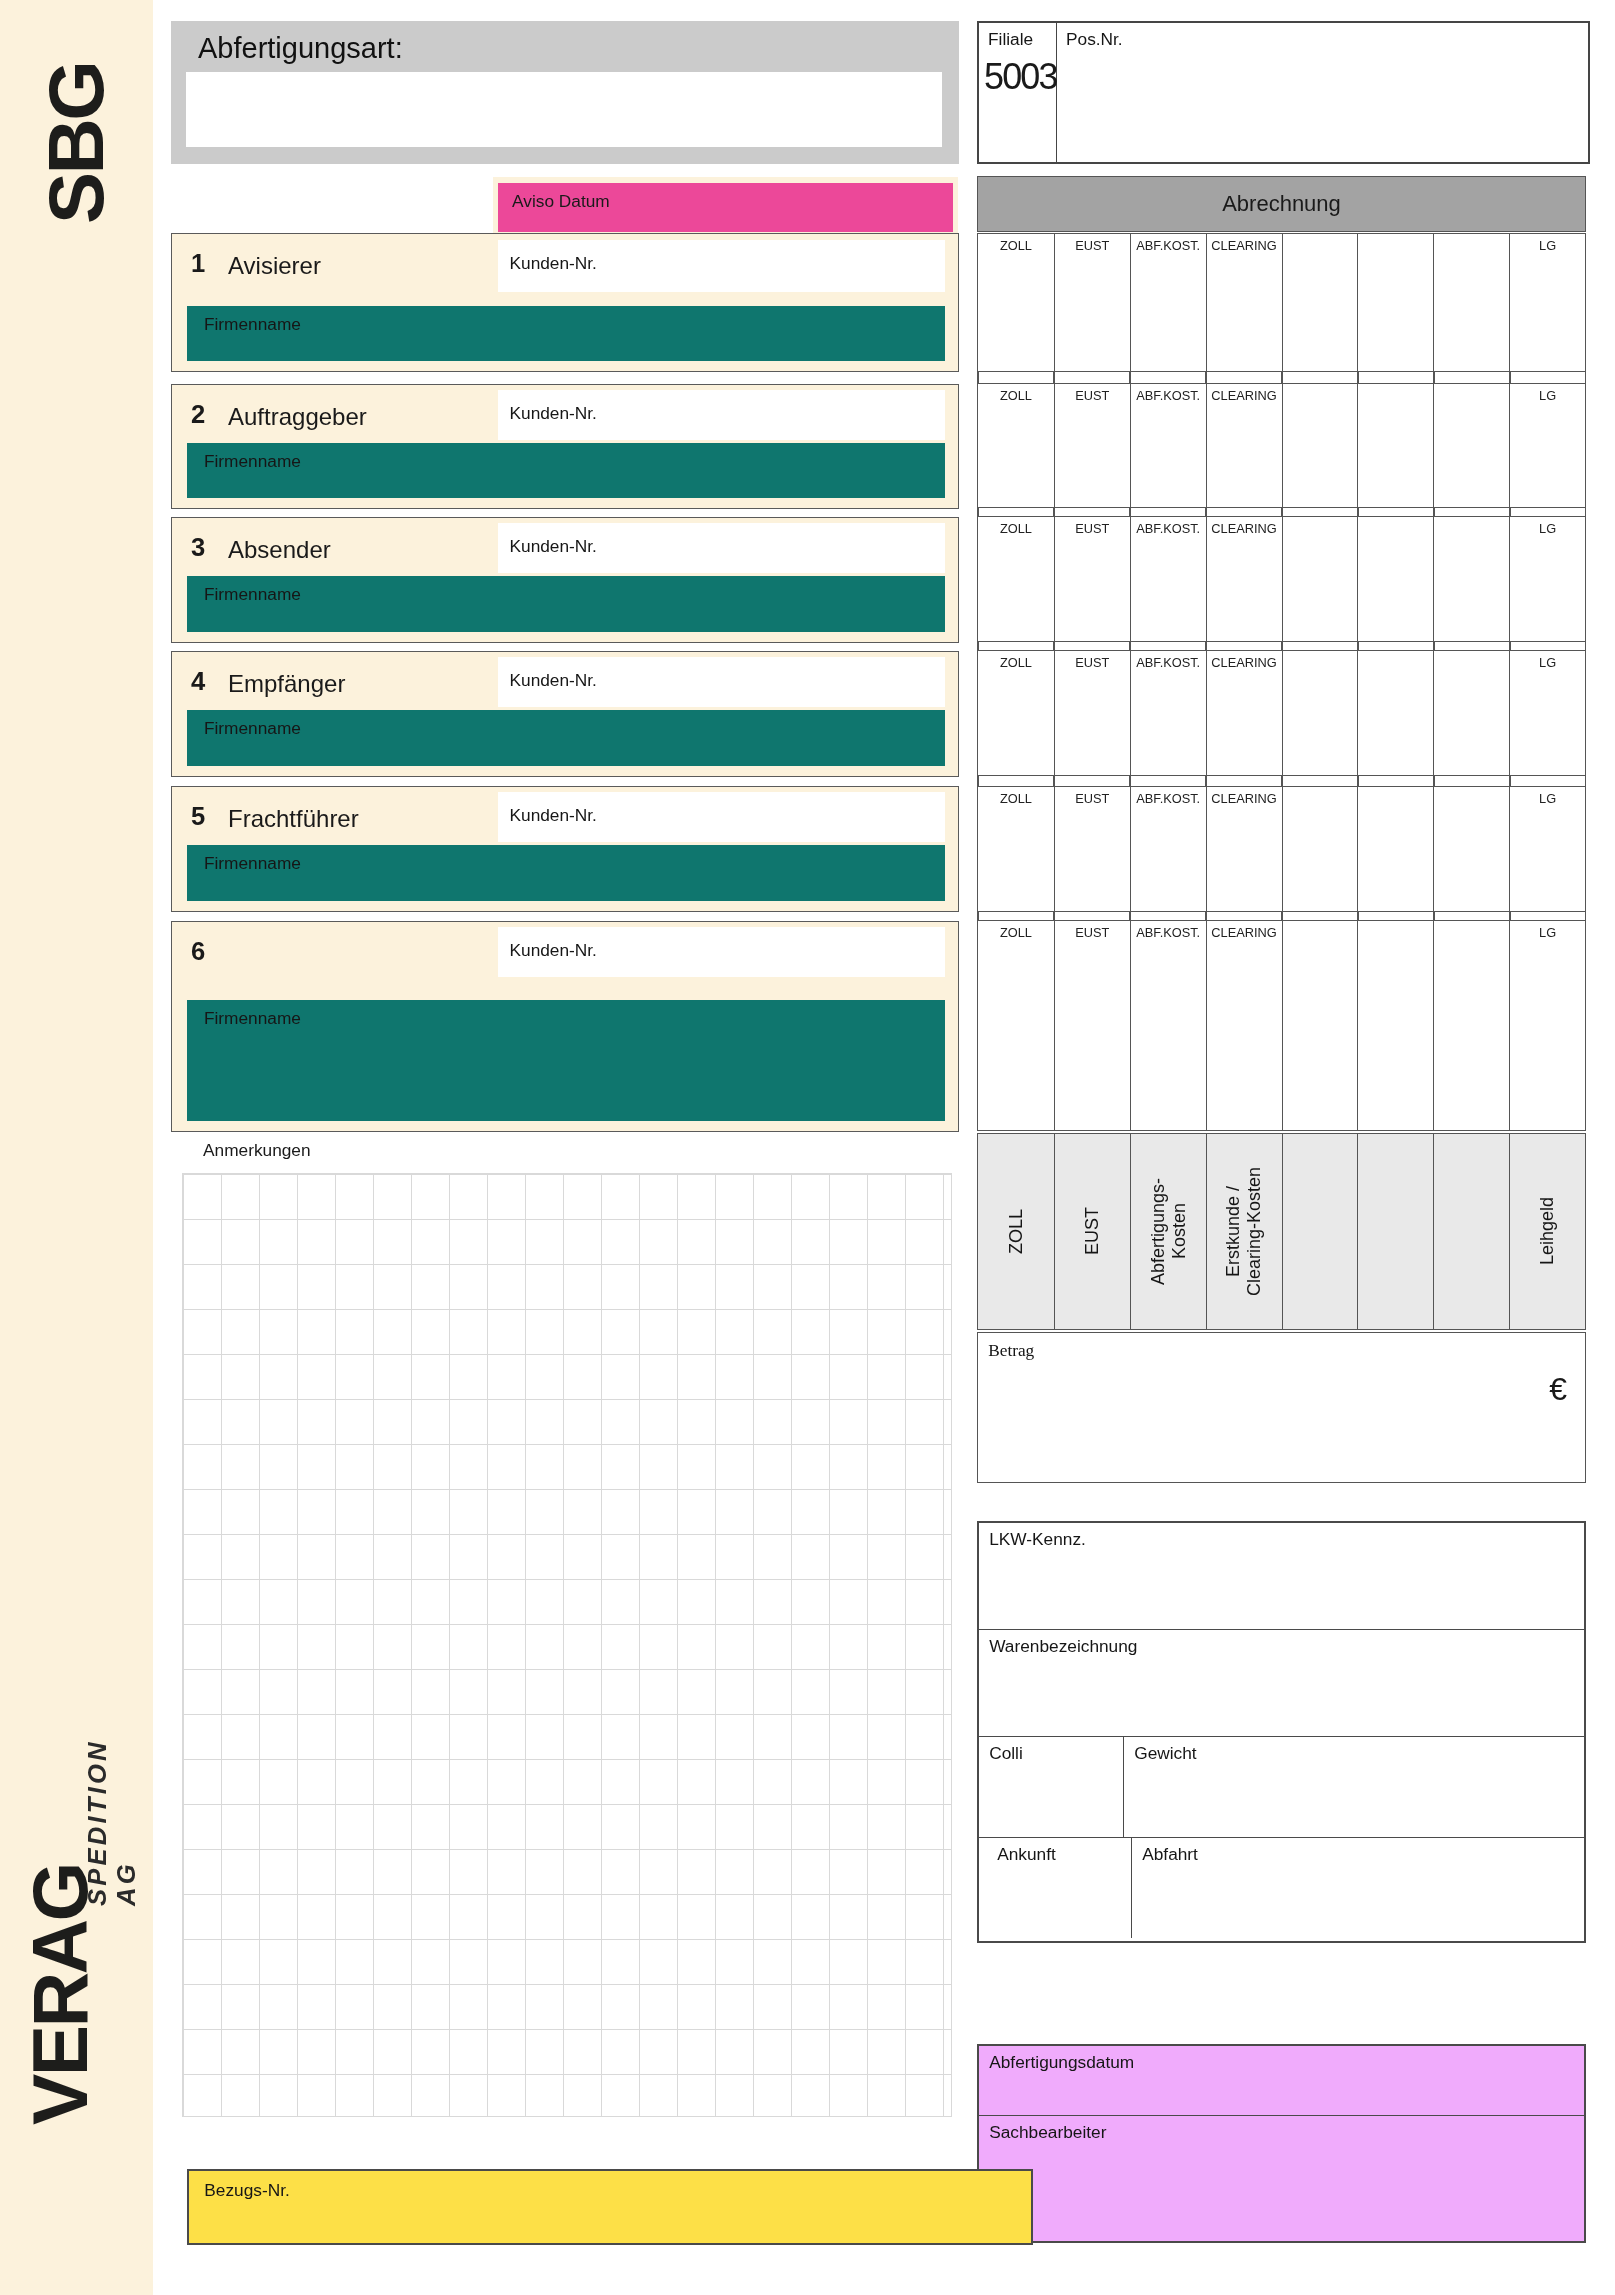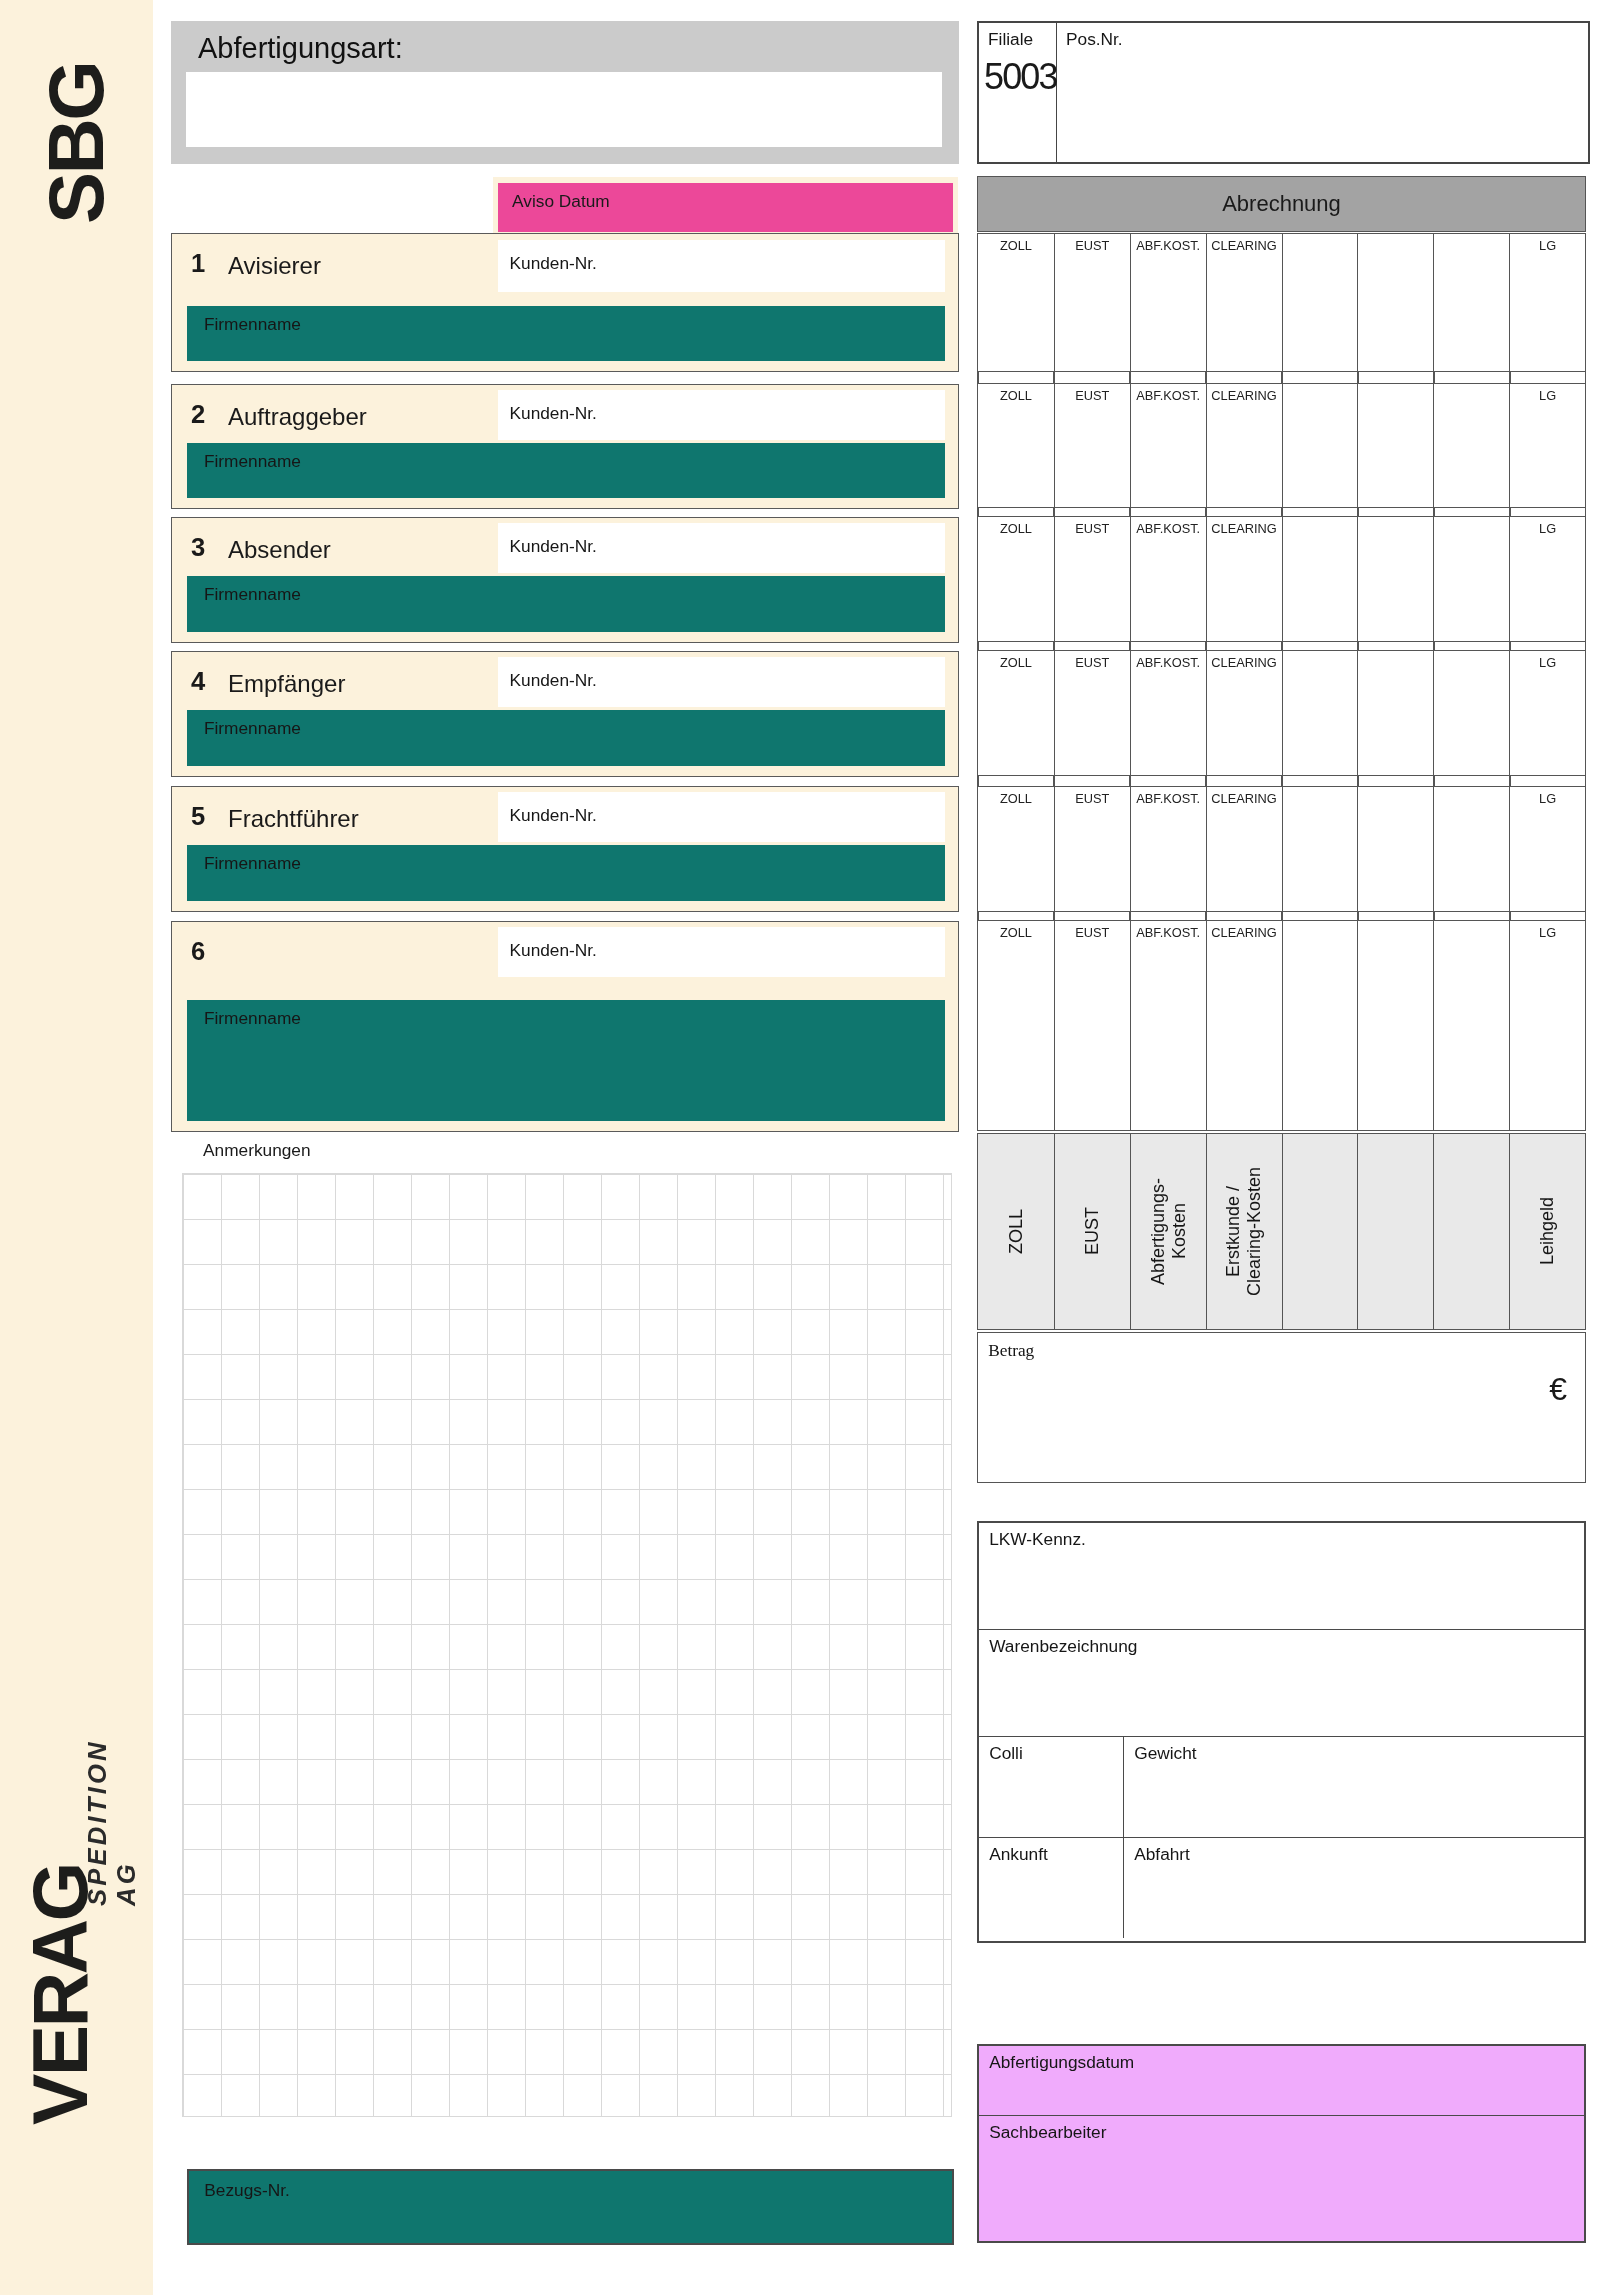--- a/index.html
+++ b/index.html
@@ -88,21 +88,21 @@
   .cargo-right{flex:1;position:relative;}
   .cargo .small-label{left:10.2px;top:6.4px;}
 
   
   .proc{position:absolute;left:977px;top:2044px;width:609px;height:199px;background:#f0abfc;
         border:2.6px solid #4a4a4a;box-sizing:border-box;}
   .proc-row1{position:relative;height:69px;border-bottom:1.9px solid #4a4a4a;}
   .proc-row2{position:relative;height:123px;}
 
   
-  .bezug{position:absolute;left:187px;top:2169px;width:767px;height:76px;background:#0f766e;
+  .bezug{position:absolute;left:187px;top:2169px;width:846px;height:76px;background:#fde047;
          border:2.6px solid #4a4a4a;box-sizing:border-box;}
   .bezug .small-label{left:15.3px;top:9px;}
 </style>
 </head>
 <body>
 
 <div class="page">
 
   <div class="sidebar">
     <div class="vtext logo-top">SBG</div>
@@ -309,21 +309,21 @@
       <div class="small-label">Warenbezeichnung</div>
     </div>
     <div class="cargo-row cargo-split" style="height:100px;">
       <div class="cargo-left">
         <div class="small-label">Colli</div>
       </div>
       <div class="cargo-right">
         <div class="small-label">Gewicht</div>
       </div>
     </div>
-    <div class="cargo-row cargo-split" style="height:100px;">
+    <div class="cargo-row cargo-split" style="height:100px;margin-left:8px;">
       <div class="cargo-left">
         <div class="small-label">Ankunft</div>
       </div>
       <div class="cargo-right">
         <div class="small-label">Abfahrt</div>
       </div>
     </div>
   </div>
 
   <div class="proc">

